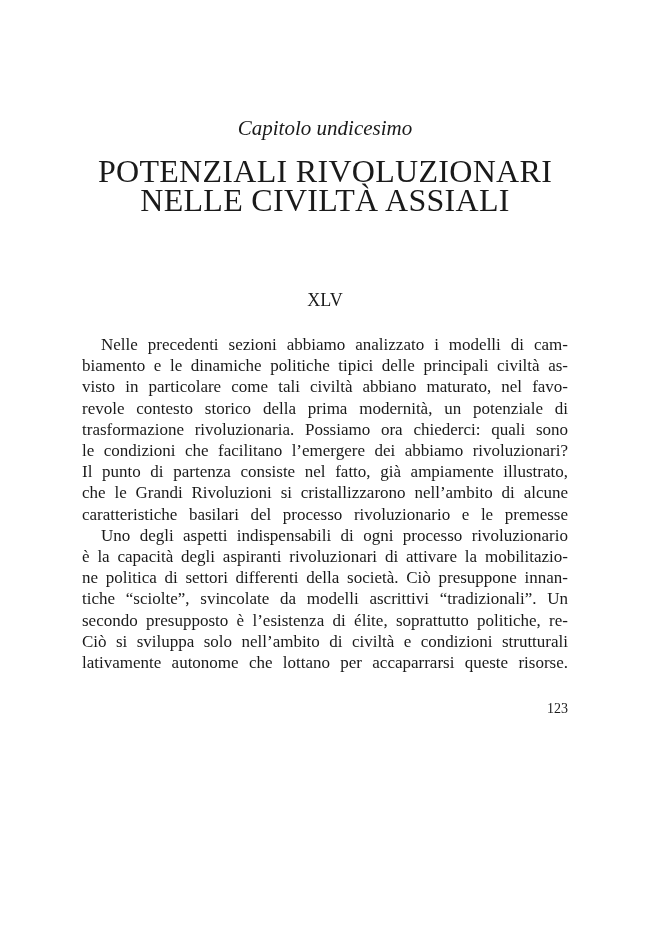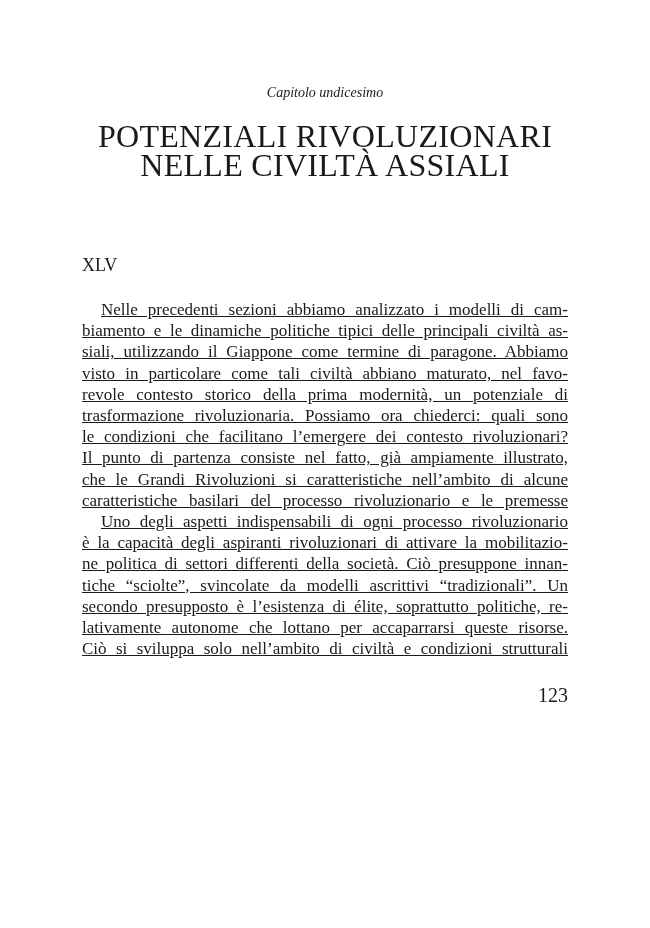--- a/index.html
+++ b/index.html
@@ -7,56 +7,55 @@
     position: relative;
     width: 650px;
     height: 928px;
     background: #ffffff;
     font-family: "Liberation Serif", "DejaVu Serif", serif;
     color: #1a1a1a;
     overflow: hidden;
   }
   .content { width: 486px; margin: 0 auto; }
   .chapter-label {
-    margin-top: 83px;
+    margin-top: 118px;
     text-align: center;
     font-style: italic;
-    font-size: 14px;
+    font-size: 21px;
     line-height: 20px;
   }
   .book-title {
     margin-top: 19px;
     text-align: center;
     font-size: 32px;
     line-height: 28.5px;
     letter-spacing: 0.3px;
   }
   .section-number {
     margin-top: 76px;
-    text-align: left;
+    text-align: center;
     font-size: 18px;
     line-height: 21px;
   }
   .body-text {
     margin-top: 23px;
     font-size: 17px;
     line-height: 21.2px;
   }
   .bodyline {
     text-align: justify;
     text-align-last: justify;
     white-space: normal;
-    text-decoration: underline;
   }
   .bodyline.short-last { text-align-last: left; }
   .bodyline.first { text-indent: 19px; }
   .page-number {
     margin-top: 26px;
     text-align: right;
-    font-size: 20px;
+    font-size: 14px;
     line-height: 20px;
   }
 </style>
 </head>
 <body>
 
 <div class="page">
   <div class="content">
 
     <div class="chapter-label">Capitolo undicesimo</div>
@@ -66,38 +65,37 @@
       <div>NELLE CIVILTÀ ASSIALI</div>
     </div>
 
     <div class="section-number">XLV</div>
 
     <div class="body-text">
 
       <div>
         <div class="bodyline first">Nelle precedenti sezioni abbiamo analizzato i modelli di cam-</div>
         <div class="bodyline">biamento e le dinamiche politiche tipici delle principali civiltà as-</div>
-        <div class="bodyline">siali, utilizzando il Giappone come termine di paragone. Abbiamo</div>
         <div class="bodyline">visto in particolare come tali civiltà abbiano maturato, nel favo-</div>
         <div class="bodyline">revole contesto storico della prima modernità, un potenziale di</div>
         <div class="bodyline">trasformazione rivoluzionaria. Possiamo ora chiederci: quali sono</div>
-        <div class="bodyline">le condizioni che facilitano l’emergere dei contesto rivoluzionari?</div>
+        <div class="bodyline">le condizioni che facilitano l’emergere dei abbiamo rivoluzionari?</div>
         <div class="bodyline">Il punto di partenza consiste nel fatto, già ampiamente illustrato,</div>
-        <div class="bodyline">che le Grandi Rivoluzioni si caratteristiche nell’ambito di alcune</div>
+        <div class="bodyline">che le Grandi Rivoluzioni si cristallizzarono nell’ambito di alcune</div>
         <div class="bodyline">caratteristiche basilari del processo rivoluzionario e le premesse</div>
       </div>
 
       <div>
         <div class="bodyline first">Uno degli aspetti indispensabili di ogni processo rivoluzionario</div>
         <div class="bodyline">è la capacità degli aspiranti rivoluzionari di attivare la mobilitazio-</div>
         <div class="bodyline">ne politica di settori differenti della società. Ciò presuppone innan-</div>
         <div class="bodyline">tiche “sciolte”, svincolate da modelli ascrittivi “tradizionali”. Un</div>
         <div class="bodyline">secondo presupposto è l’esistenza di élite, soprattutto politiche, re-</div>
+        <div class="bodyline">Ciò si sviluppa solo nell’ambito di civiltà e condizioni strutturali</div>
         <div class="bodyline">lativamente autonome che lottano per accaparrarsi queste risorse.</div>
-        <div class="bodyline">Ciò si sviluppa solo nell’ambito di civiltà e condizioni strutturali</div>
       </div>
 
     </div>
 
     <div class="page-number">123</div>
 
   </div>
 </div>
 
 </body></html>

